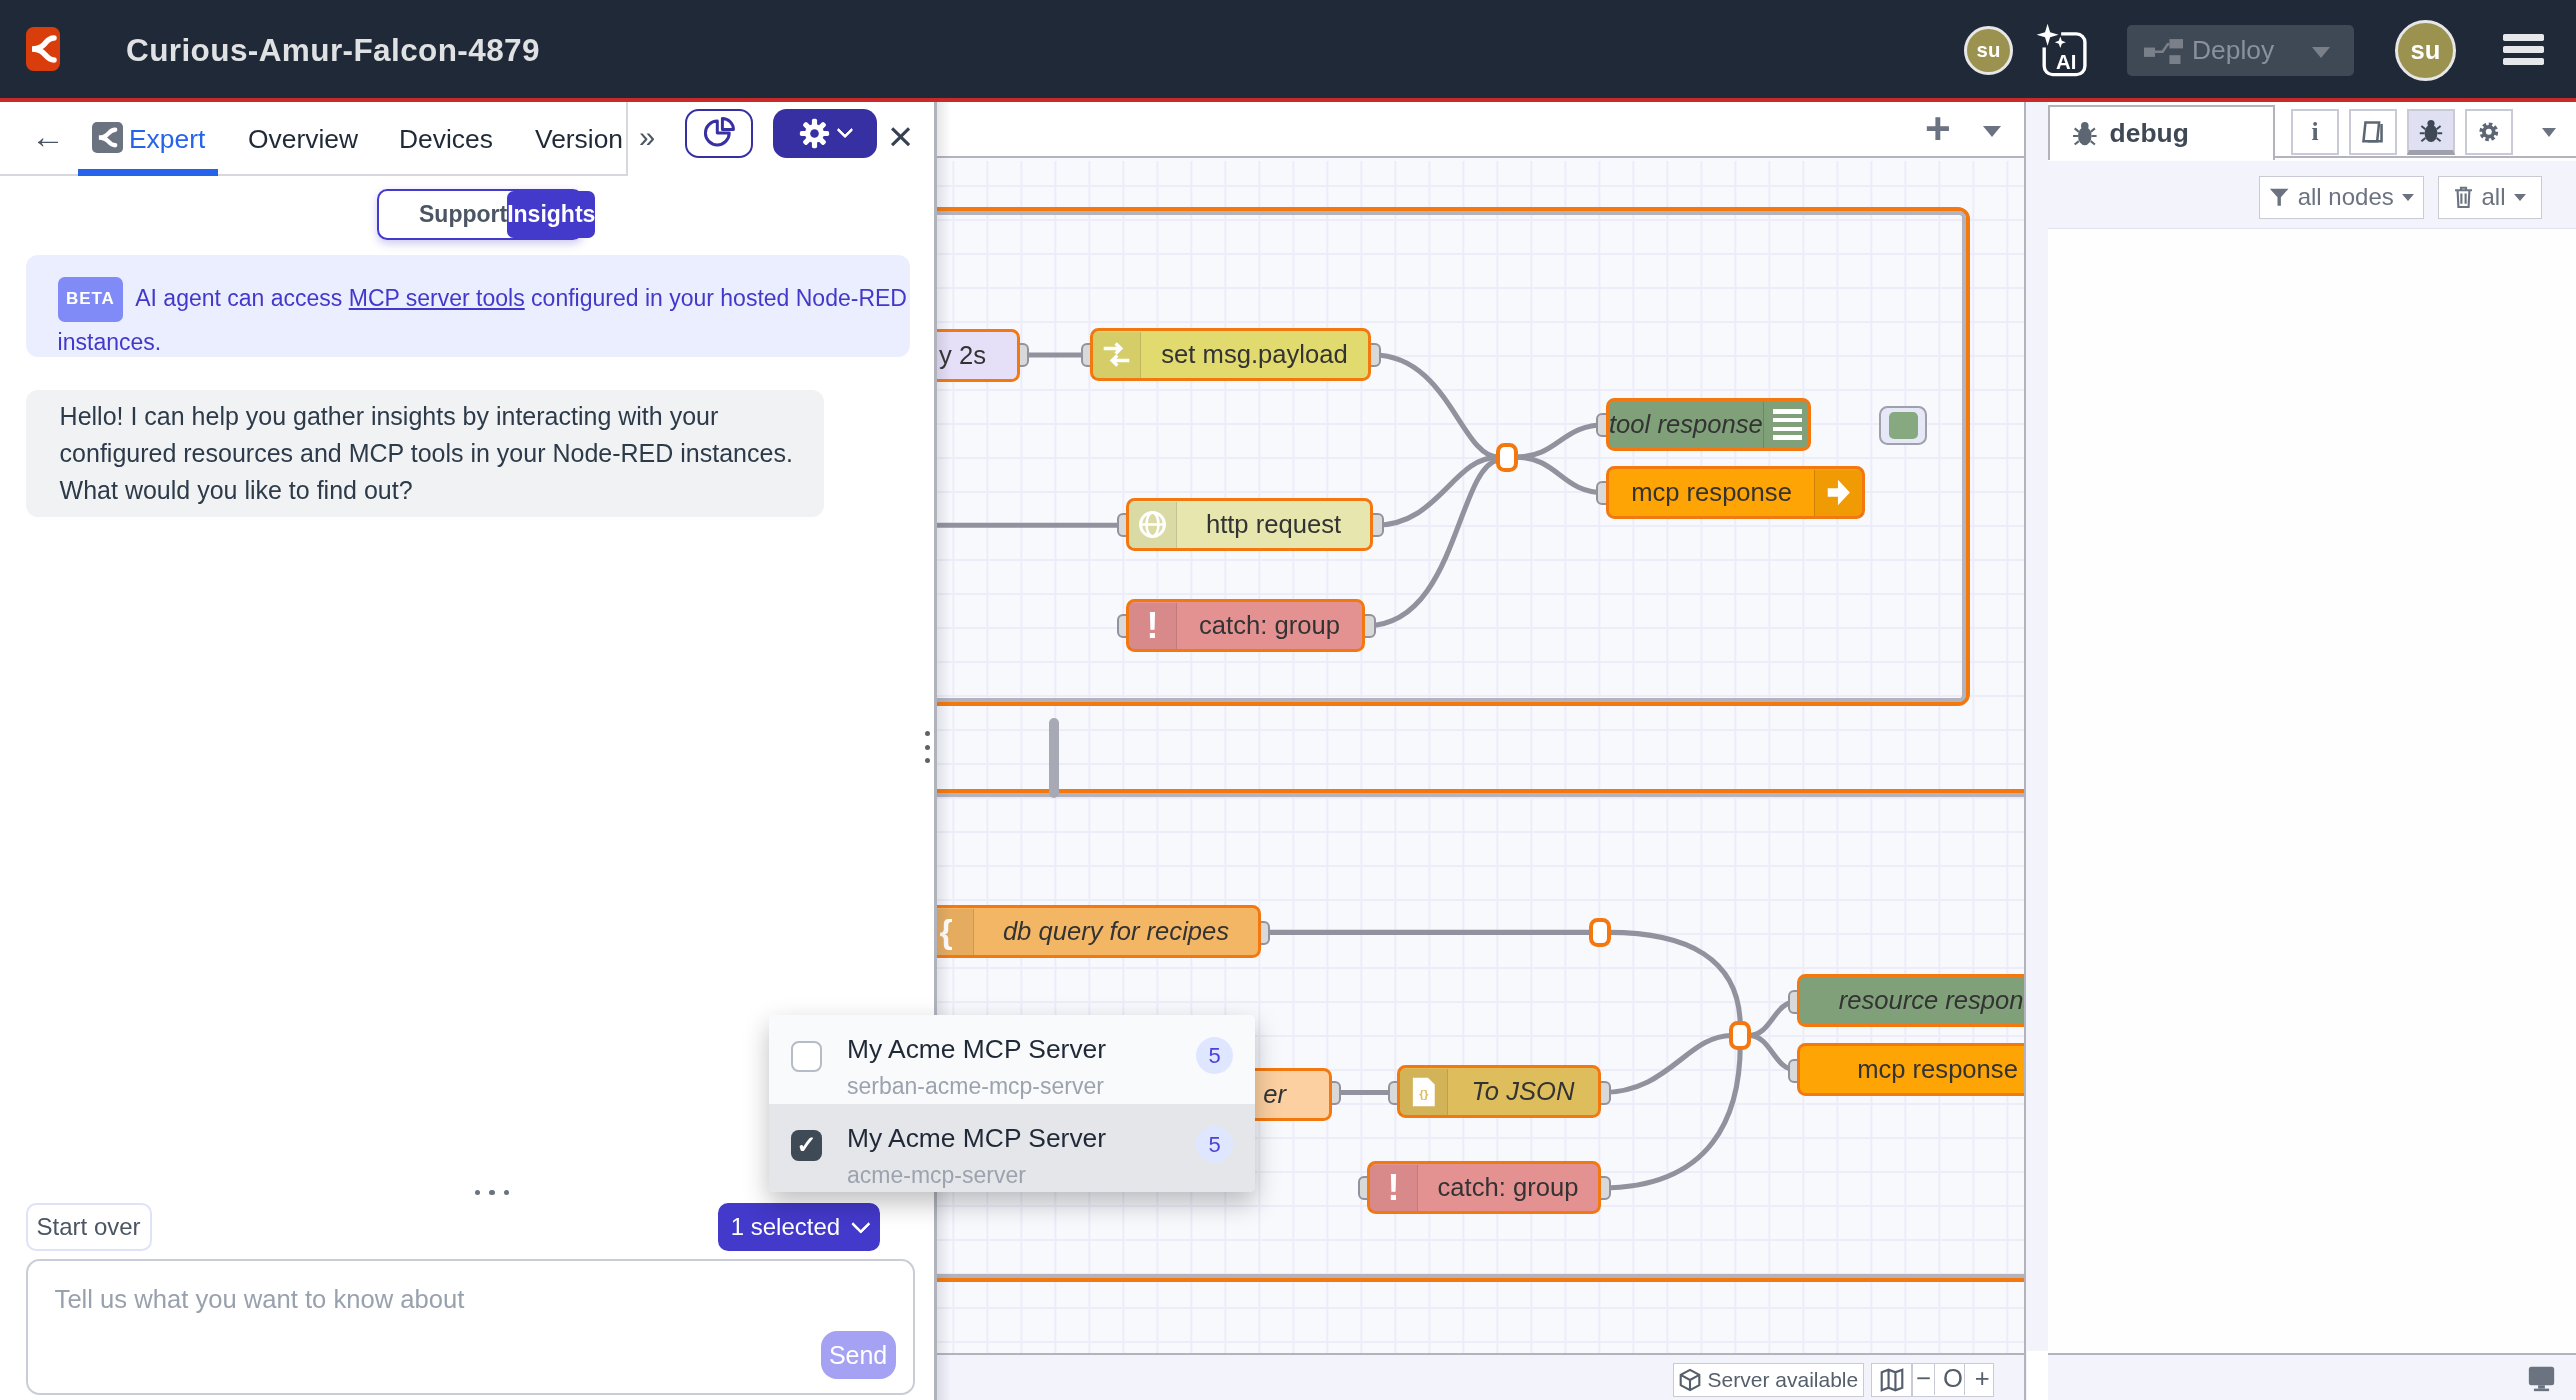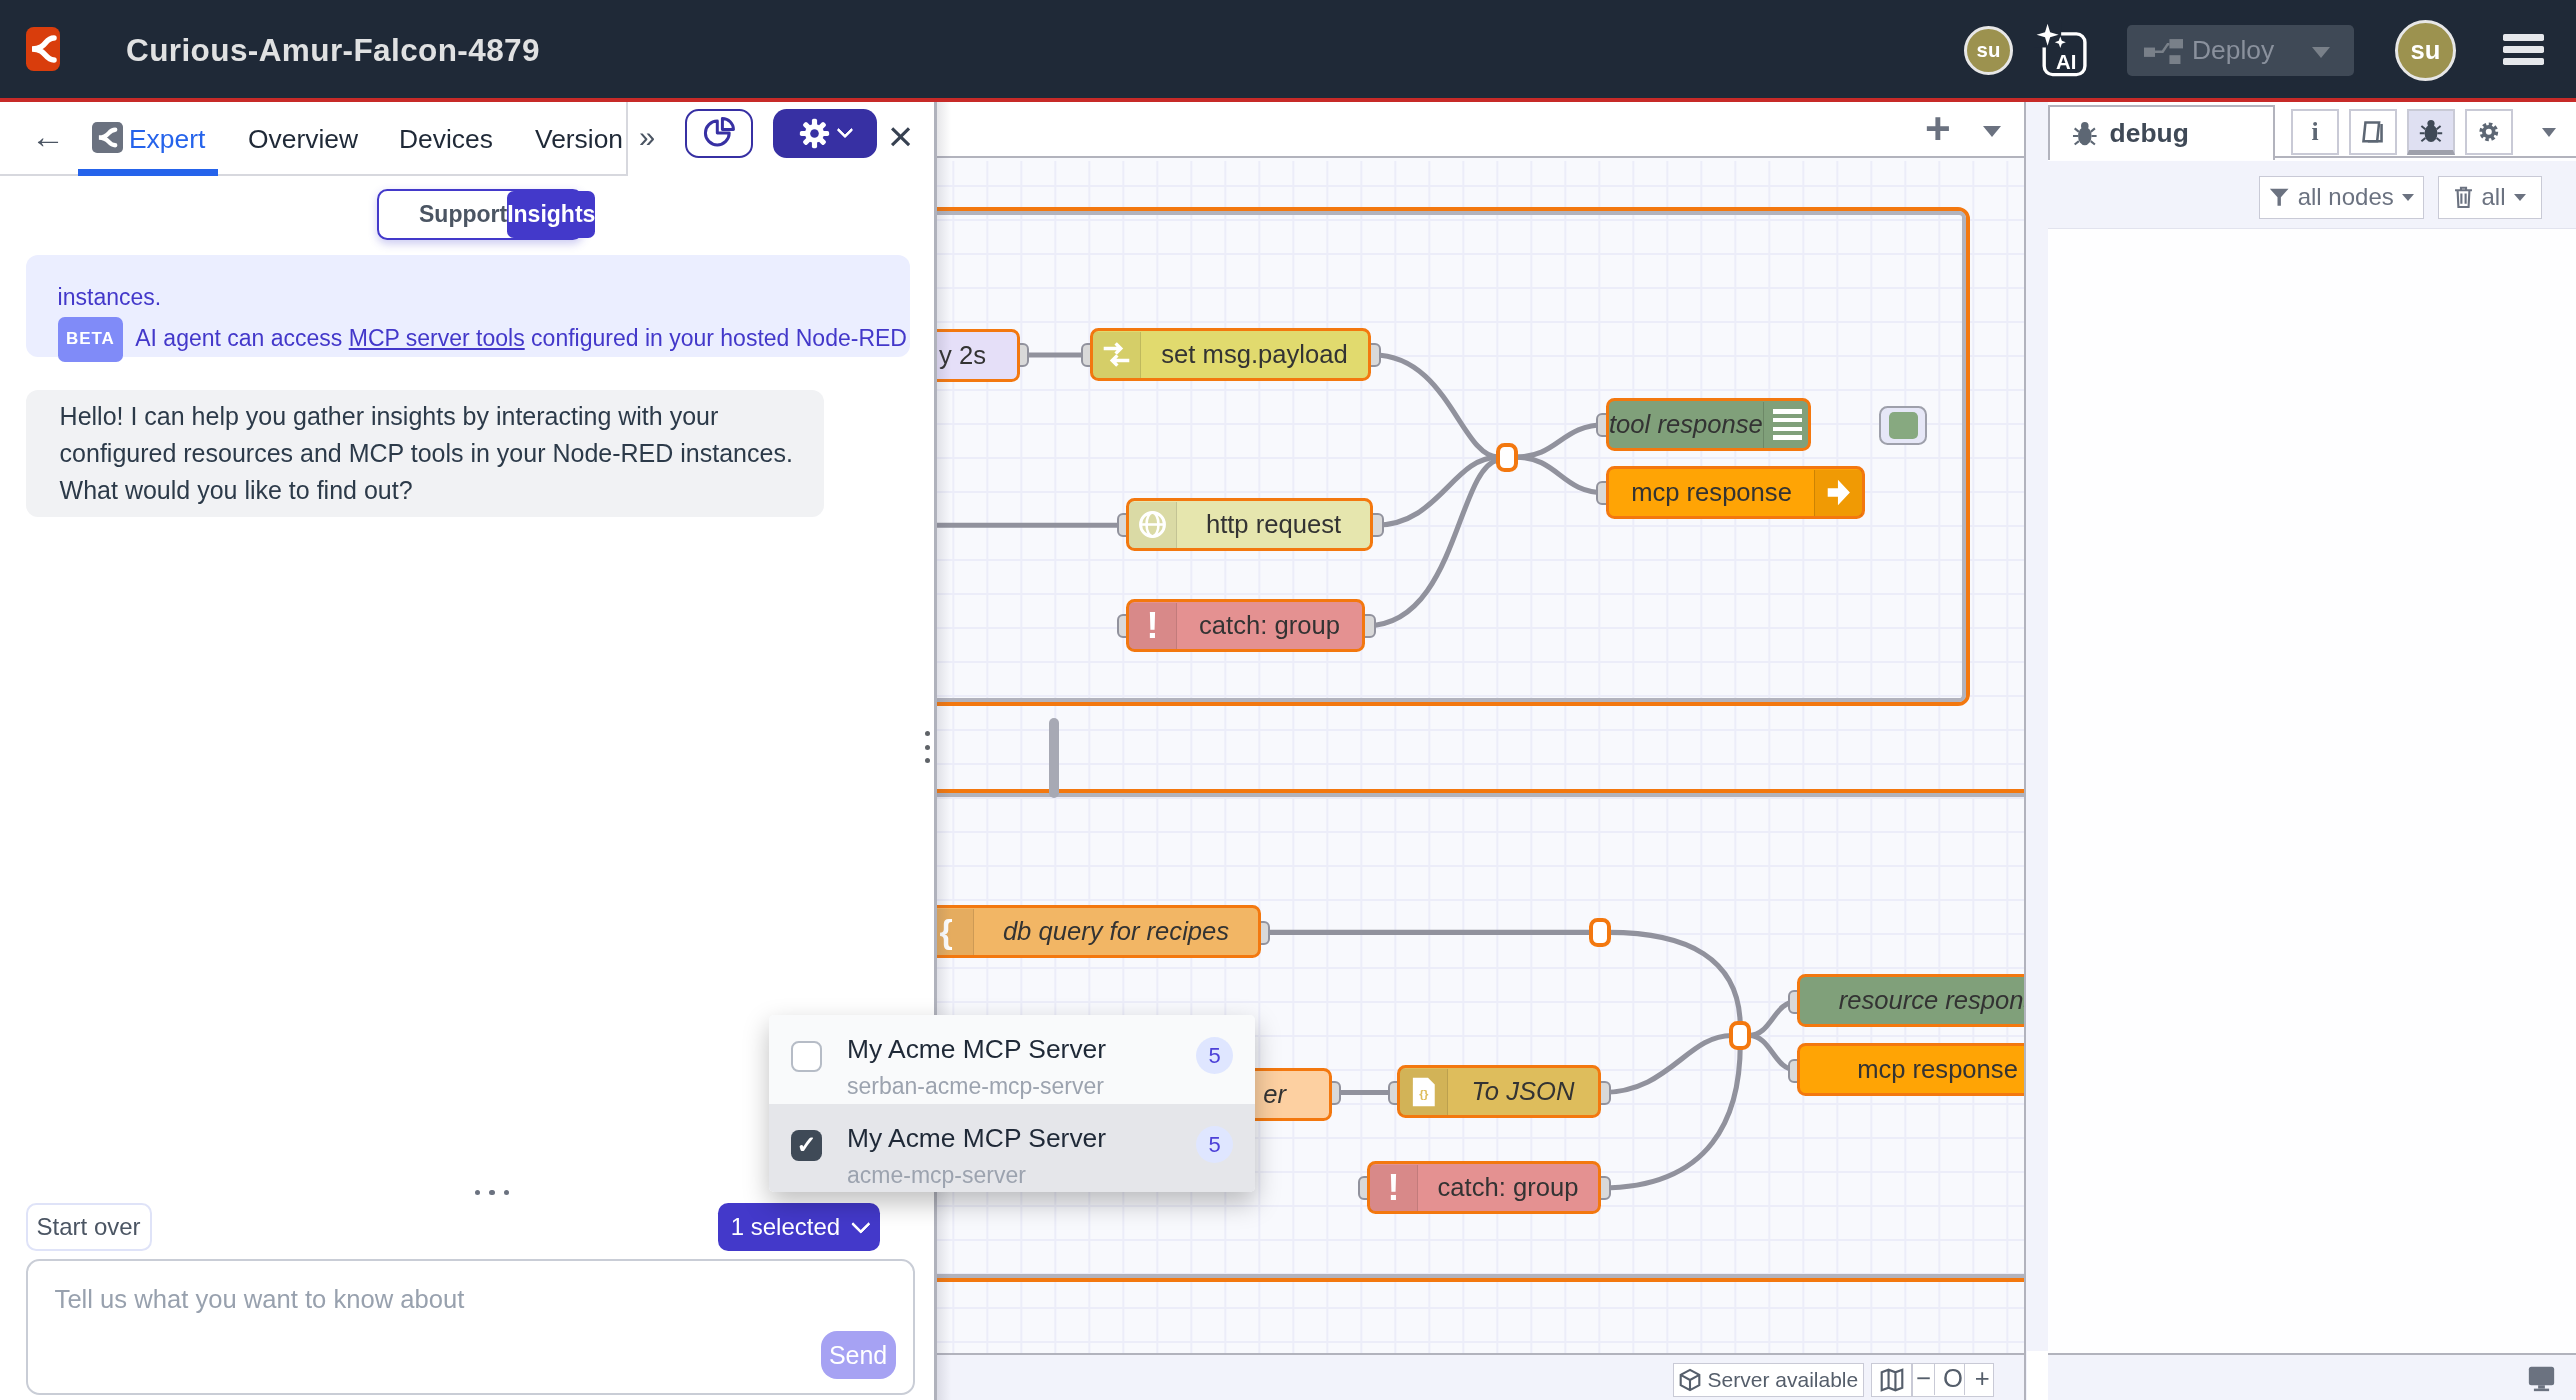--- a/index.html
+++ b/index.html
@@ -210,22 +210,22 @@
       </div>
       <div id="close-x">×</div>
     </div>
 
     <div id="toggle">
       <div id="toggle-support">Support</div>
       <div id="toggle-insights">Insights</div>
     </div>
 
     <div id="beta-box">
-      <div>instances.</div>
-        <div style="white-space:nowrap;"><span id="beta-badge">BETA</span><span>AI agent can access </span><span id="beta-link">MCP server tools</span><span> configured in your hosted Node-RED</span></div>
+      <div style="white-space:nowrap;"><span id="beta-badge">BETA</span><span>AI agent can access </span><span id="beta-link">MCP server tools</span><span> configured in your hosted Node-RED</span></div>
+        <div>instances.</div>
     </div>
 
     <div id="greeting">
       <div>Hello! I can help you gather insights by interacting with your</div>
       <div>configured resources and MCP tools in your Node-RED instances.</div>
       <div>What would you like to find out?</div>
     </div>
 
     <div id="resize-dots">
         <div></div>

